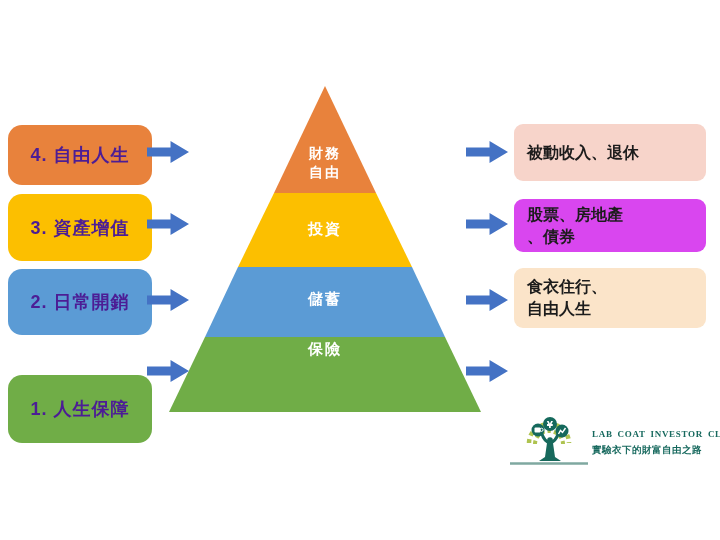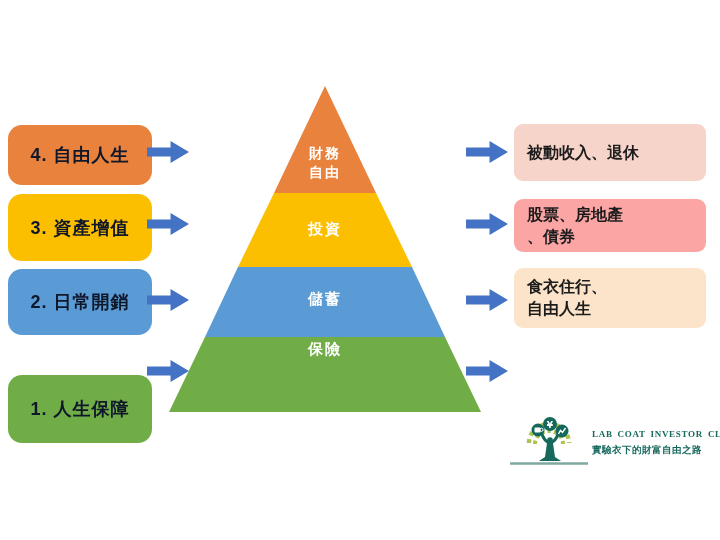--- a/index.html
+++ b/index.html
@@ -2,21 +2,21 @@
 <html><head>
 <meta charset="utf-8">
 <style>
   html,body{margin:0;padding:0;background:#888;}
   body{font-family:"Liberation Sans","DejaVu Sans",sans-serif;}
   .slide{position:relative;width:720px;height:540px;background:#ffffff;overflow:hidden;margin:0 auto;}
 
   
   .lbox{position:absolute;left:8px;width:144px;border-radius:14px;
         display:flex;align-items:center;justify-content:center;
-        color:#0f172a;font-weight:bold;font-size:18px;letter-spacing:1px;}
+        color:#4c1d95;font-weight:bold;font-size:18px;letter-spacing:1px;}
   .lbox1{top:125px;height:60px;}
   .lbox2{top:194px;height:67px;}
   .lbox3{top:269px;height:66px;}
   .lbox4{top:339px;height:68px;}
 
   
   .arrow{position:absolute;width:42px;height:26px;
          clip-path:polygon(0% 33%,56% 33%,56% 8%,100% 50%,56% 92%,56% 67%,0% 67%);}
   .al{left:147px;} .ar{left:466px;}
   .ay1{top:139px;} .ay2{top:211px;} .ay3{top:287px;} .ay4{top:358px;}
@@ -71,21 +71,21 @@
   <div class="arrow al ay2" style="background: rgb(68, 114, 196);"></div>
   <div class="arrow al ay3" style="background: rgb(68, 114, 196);"></div>
   <div class="arrow al ay4" style="background: rgb(68, 114, 196);"></div>
 
   <div class="arrow ar ay1" style="background: rgb(68, 114, 196);"></div>
   <div class="arrow ar ay2" style="background: rgb(68, 114, 196);"></div>
   <div class="arrow ar ay3" style="background: rgb(68, 114, 196);"></div>
   <div class="arrow ar ay4" style="background: rgb(68, 114, 196);"></div>
 
   <div class="rbox rbox1" style="background: rgb(247, 212, 202);">被動收入、退休</div>
-  <div class="rbox rbox2" style="background: #fca5a5;">股票、房地產
+  <div class="rbox rbox2" style="background: #d946ef;">股票、房地產
 、債券</div>
   <div class="rbox rbox3" style="background: rgb(251, 228, 201);">食衣住行、
 自由人生</div>
 
   <div class="logo">
     <svg width="84" height="56" viewBox="0 0 84 56">
 
       <path d="M 21 30 A 20 19 0 1 1 61 30" fill="none" stroke="#AEC34F" stroke-width="4.5" stroke-dasharray="4 3.5"></path>
       <path d="M 27 31 A 14 13 0 1 1 55 31" fill="none" stroke="#AEC34F" stroke-width="4" stroke-dasharray="3.5 3"></path>
 

